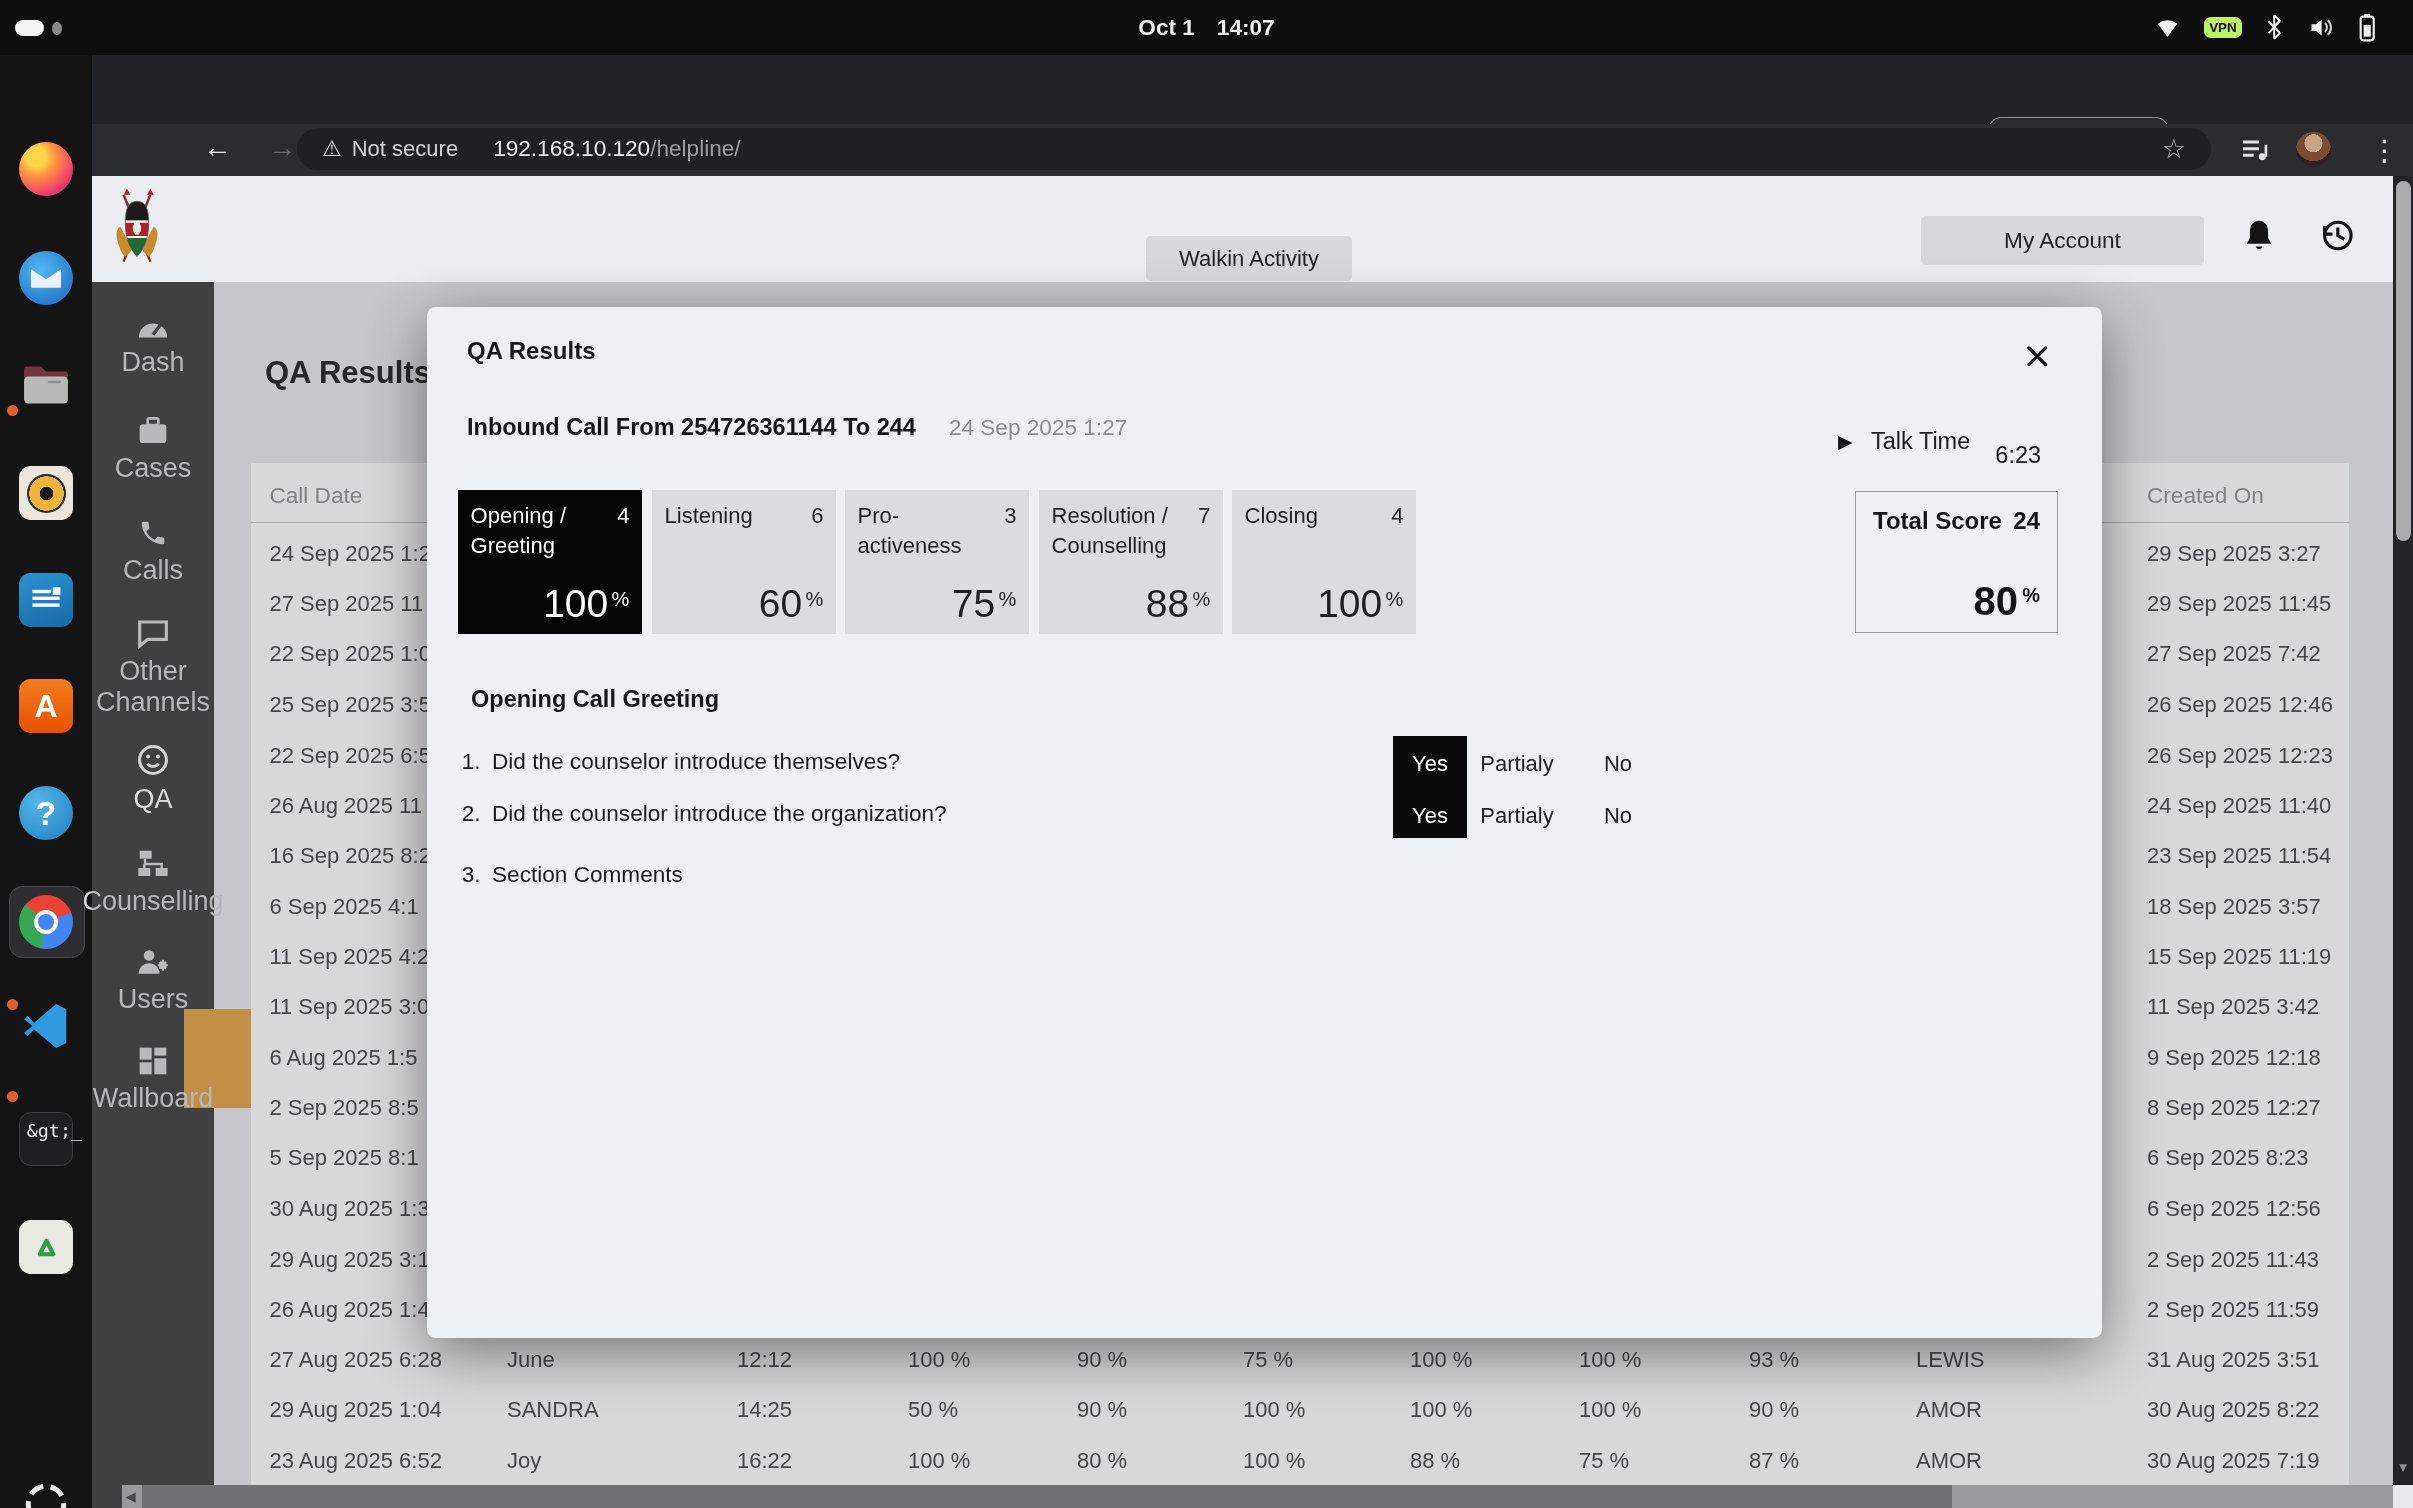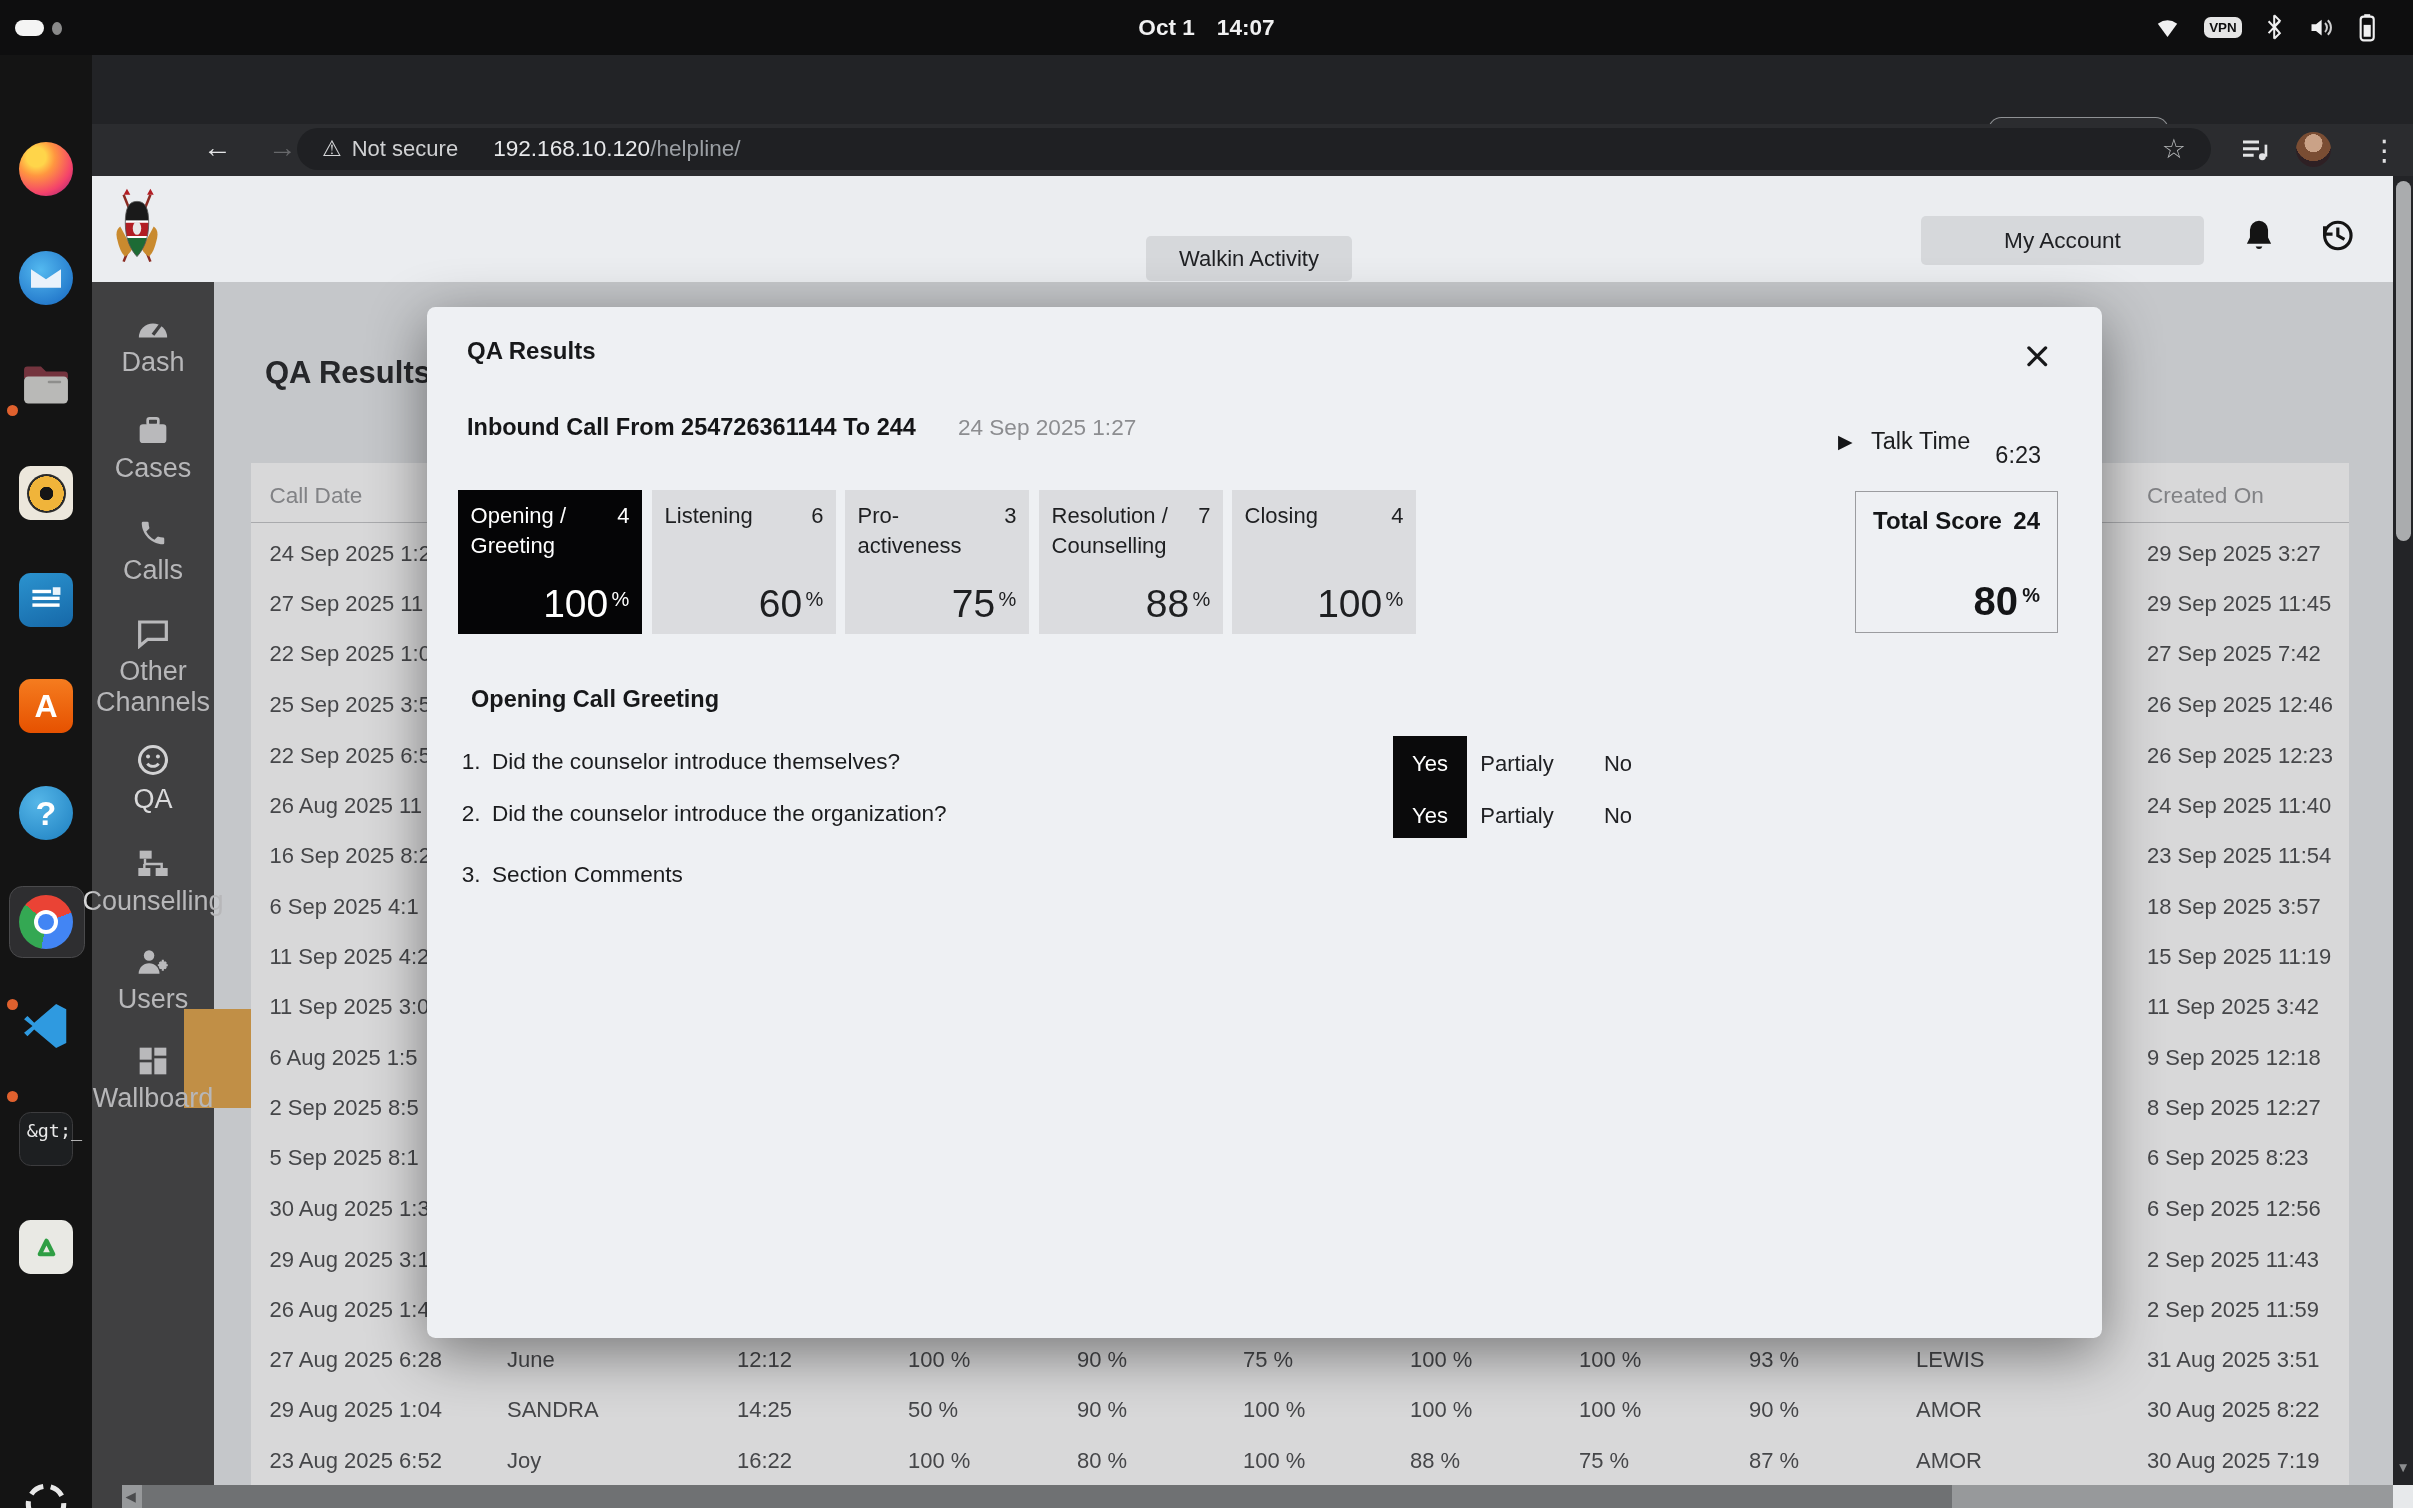--- a/index.html
+++ b/index.html
@@ -8,21 +8,21 @@
   .abs{position:absolute;}
   .flex{display:flex;align-items:center;}
 
   
   #sysbar{left:0;top:0;width:2413px;height:55px;background:#0e0e0f;color:#ededee;}
   #clock{left:0;top:0;width:2413px;height:55px;display:flex;align-items:center;justify-content:center;
          gap:22px;font-size:22.6px;font-weight:bold;color:#f0f0f1;}
   .trayicons{right:37px;top:0;height:55px;display:flex;align-items:center;gap:23.5px;}
   .pill{left:15px;top:20px;width:28.5px;height:16px;border-radius:8.4px;background:#f4f4f4;}
   .pilldot{left:52px;top:22px;width:10px;height:13.4px;border-radius:50%;background:#8a8a8a;}
-  .vpnbadge{background:#e5e5e5;color:#0e0e0f;font-size:13.4px;font-weight:bold;
+  .vpnbadge{background:#bef264;color:#0e0e0f;font-size:13.4px;font-weight:bold;
             border-radius:6.7px;padding:3.4px 5px;letter-spacing:0;}
 
   
   #dock{left:0;top:55px;width:92px;height:1453px;background:#141414;}
   .dockicon{position:absolute;left:19px;width:54px;height:54px;}
   .dockdot{position:absolute;left:6.7px;width:11px;height:11px;border-radius:50%;background:#e0612e;}
   .dockhl{position:absolute;left:9.2px;width:74px;height:70px;border-radius:13.4px;background:#2e2e30;border:0.8px solid #4a4a4c;}
   .sq{width:54px;height:54px;border-radius:11.7px;display:flex;align-items:center;justify-content:center;box-sizing:border-box;}
   .chrome-outer{width:54px;height:54px;border-radius:50%;
      background:conic-gradient(from -50deg,#ea4335 0 33.3%,#4285f4 33.3% 66.6%,#34a853 66.6% 100%);
@@ -538,21 +538,21 @@
   </div>
 
   <div id="overlay" class="abs"></div>
 
   <div id="modal" class="abs">
     <span class="abs" style="left:40px;top:30px;font-size:24px;font-weight:bold;color:#17181a;">QA Results</span>
     <svg class="abs" style="left:1596px;top:35px" width="28.5" height="28.5" viewBox="0 0 24 24">
         <path d="M5 5 L19 19 M19 5 L5 19" stroke="#17181a" stroke-width="2.8" stroke-linecap="round"></path>
       </svg>
 
-    <div class="abs flex" style="left:40px;top:107px;gap:42px;text-align:center;">
+    <div class="abs flex" style="left:40px;top:107px;gap:33px;text-align:center;">
       <span style="font-size:23.5px;font-weight:bold;color:#141517;">Inbound Call From 254726361144 To 244</span>
       <span style="font-size:22.6px;color:#8c8d90;">24 Sep 2025 1:27</span>
     </div>
     <div class="abs flex" style="left:1411px;top:107px;gap:18.4px;">
       <span style="font-size:19px;color:#141517;">▶</span>
       <span style="font-size:23.5px;color:#1c1d1f;">Talk Time</span>
       <span style="font-size:23.5px;color:#1c1d1f;margin-left:6.7px;margin-top:28px;">6:23</span>
     </div>
 
     <div class="card sel" style="left:31px">

